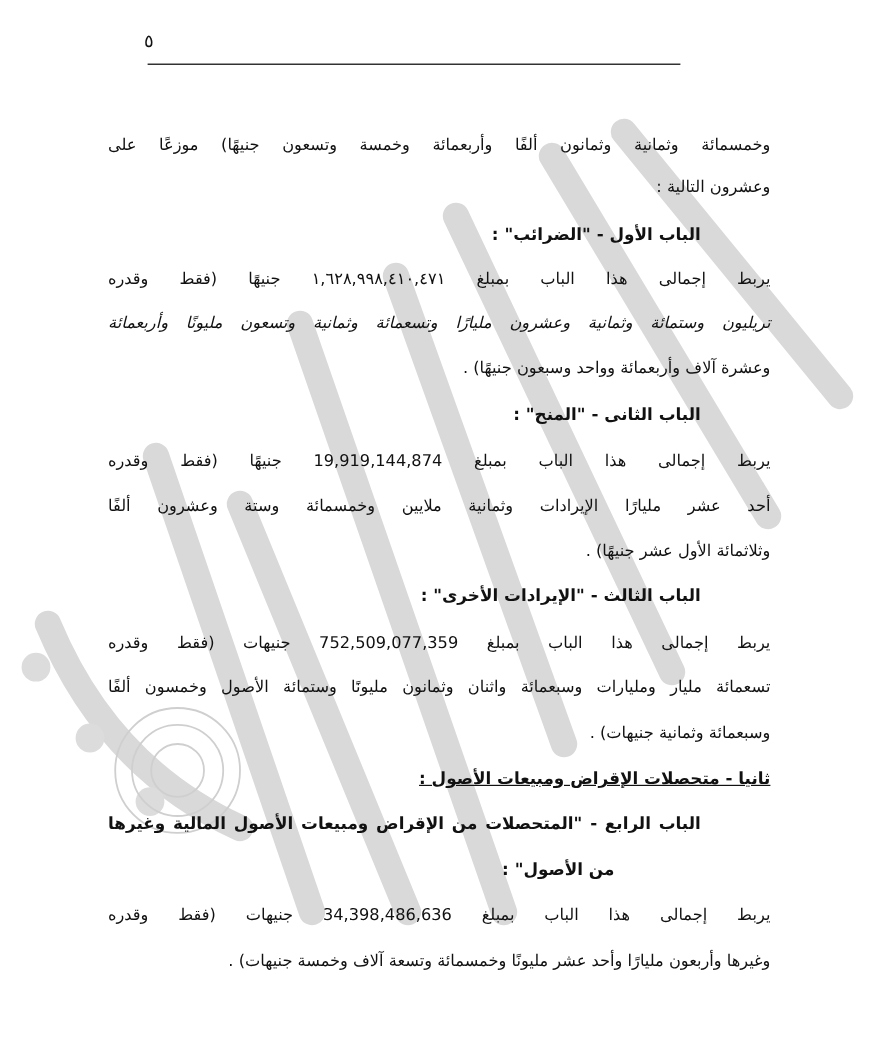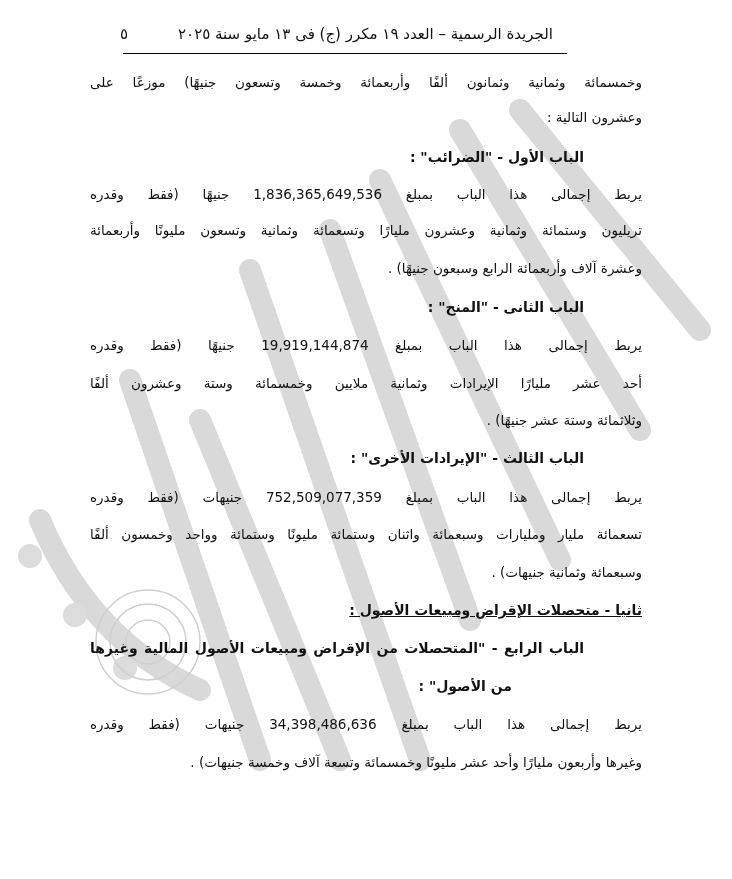--- a/index.html
+++ b/index.html
@@ -4,21 +4,21 @@
 <style>
   html, body { margin:0; padding:0; background:#ffffff; }
   body { width:732px; height:879px; position:relative; overflow:hidden;
          font-family: "DejaVu Sans", "Liberation Sans", sans-serif; color:#111; }
   .watermark { position:absolute; left:0; top:0; width:732px; height:879px; pointer-events:none; z-index:0; }
   .header { position:absolute; left:123px; top:22px; width:430px; height:26px;
             direction:rtl; display:flex; align-items:center; font-size:15px; }
   .header .page-num { position:absolute; left:-3px; top:3px; font-size:15px; }
   .header-rule { position:absolute; left:123px; top:53px; width:444px; height:1px; background:#000; }
   .content { position:absolute; left:90px; top:62px; width:552px; z-index:1; direction:rtl; }
-  .line { position:absolute; right:0; white-space:nowrap; font-size:13.5px; line-height:20px; }
+  .line { position:absolute; right:0; white-space:nowrap; font-size:13.5px; line-height:20px;margin-top:39px; }
   .just { left:0; text-align:justify; text-align-last:justify; }
   .bold { font-weight:bold; font-size:14px; }
 </style>
 </head>
 <body>
 
 <svg class="watermark" viewBox="0 0 732 879">
   <g fill="none" stroke="#d9d9d9" stroke-width="22" stroke-linecap="round">
     <path d="M40 520 Q90 640 200 690"></path>
     <path d="M130 380 L260 760"></path>
@@ -35,42 +35,41 @@
     <circle cx="125" cy="668" r="12"></circle>
   </g>
   <g fill="none" stroke="#cfcfcf" stroke-width="1.5">
     <circle cx="148" cy="642" r="52"></circle>
     <circle cx="148" cy="642" r="38"></circle>
     <circle cx="148" cy="642" r="22"></circle>
   </g>
 </svg>
 
 <div class="header">
-  <span style="position:absolute; right:0; top:3px;">الجريدة الرسمية – العدد ١٩ مكرر (ج) فى ١٣ مايو سنة ٢٠٢٥</span>
   <span class="page-num">٥</span>
 </div>
 <div class="header-rule"></div>
 
 <div class="content">
   <div class="line just" style="top:10px;">وخمسمائة وثمانية وثمانون ألفًا وأربعمائة وخمسة وتسعون جنيهًا) موزعًا على</div>
   <div class="line" style="top:45px;">وعشرون التالية :</div>
 
   <div class="line bold" style="top:85px; right:58px;">الباب الأول - "الضرائب" :</div>
-  <div class="line just" style="top:122px; right:0; left:0; padding-right:0;">يربط إجمالى هذا الباب بمبلغ 1,836,365,649,536 جنيهًا (فقط وقدره</div>
-  <div class="line just" style="top:158px;">تريليون وستمائة وثمانية وعشرون مليارًا وتسعمائة وثمانية وتسعون مليونًا وأربعمائة</div>
-  <div class="line" style="top:196px;">وعشرة آلاف وأربعمائة الرابع وسبعون جنيهًا) .</div>
+  <div class="line just" style="top:122px; right:0; left:0; padding-right:0;">يربط إجمالى هذا الباب بمبلغ ١,٦٢٨,٩٩٨,٤١٠,٤٧١ جنيهًا (فقط وقدره</div>
+  <div class="line just" style="top:158px;font-style:italic;">تريليون وستمائة وثمانية وعشرون مليارًا وتسعمائة وثمانية وتسعون مليونًا وأربعمائة</div>
+  <div class="line" style="top:196px;">وعشرة آلاف وأربعمائة وواحد وسبعون جنيهًا) .</div>
 
   <div class="line bold" style="top:235px; right:58px;">الباب الثانى - "المنح" :</div>
   <div class="line just" style="top:273px;">يربط إجمالى هذا الباب بمبلغ 19,919,144,874 جنيهًا (فقط وقدره</div>
   <div class="line just" style="top:311px;">أحد عشر مليارًا الإيرادات وثمانية ملايين وخمسمائة وستة وعشرون ألفًا</div>
-  <div class="line" style="top:348px;">وثلاثمائة وستة عشر جنيهًا) .</div>
+  <div class="line" style="top:348px;">وثلاثمائة الأول عشر جنيهًا) .</div>
 
   <div class="line bold" style="top:386px; right:58px;">الباب الثالث - "الإيرادات الأخرى" :</div>
   <div class="line just" style="top:425px;">يربط إجمالى هذا الباب بمبلغ 752,509,077,359 جنيهات (فقط وقدره</div>
-  <div class="line just" style="top:462px;">تسعمائة مليار ومليارات وسبعمائة واثنان وستمائة مليونًا وستمائة وواحد وخمسون ألفًا</div>
+  <div class="line just" style="top:462px;">تسعمائة مليار ومليارات وسبعمائة واثنان وثمانون مليونًا وستمائة الأصول وخمسون ألفًا</div>
   <div class="line" style="top:500px;text-align:right;">وسبعمائة وثمانية جنيهات) .</div>
 
   <div class="line bold" style="top:538px;text-decoration:underline;">ثانيا - متحصلات الإقراض ومبيعات الأصول :</div>
   <div class="line bold just" style="top:576px; left:0; right:58px;">الباب الرابع - "المتحصلات من الإقراض ومبيعات الأصول المالية وغيرها</div>
   <div class="line bold" style="top:614px; right:130px;">من الأصول" :</div>
   <div class="line just" style="top:652px;">يربط إجمالى هذا الباب بمبلغ 34,398,486,636 جنيهات (فقط وقدره</div>
   <div class="line" style="top:690px;">وغيرها وأربعون مليارًا وأحد عشر مليونًا وخمسمائة وتسعة آلاف وخمسة جنيهات) .</div>
 </div>
 
 </body></html>

